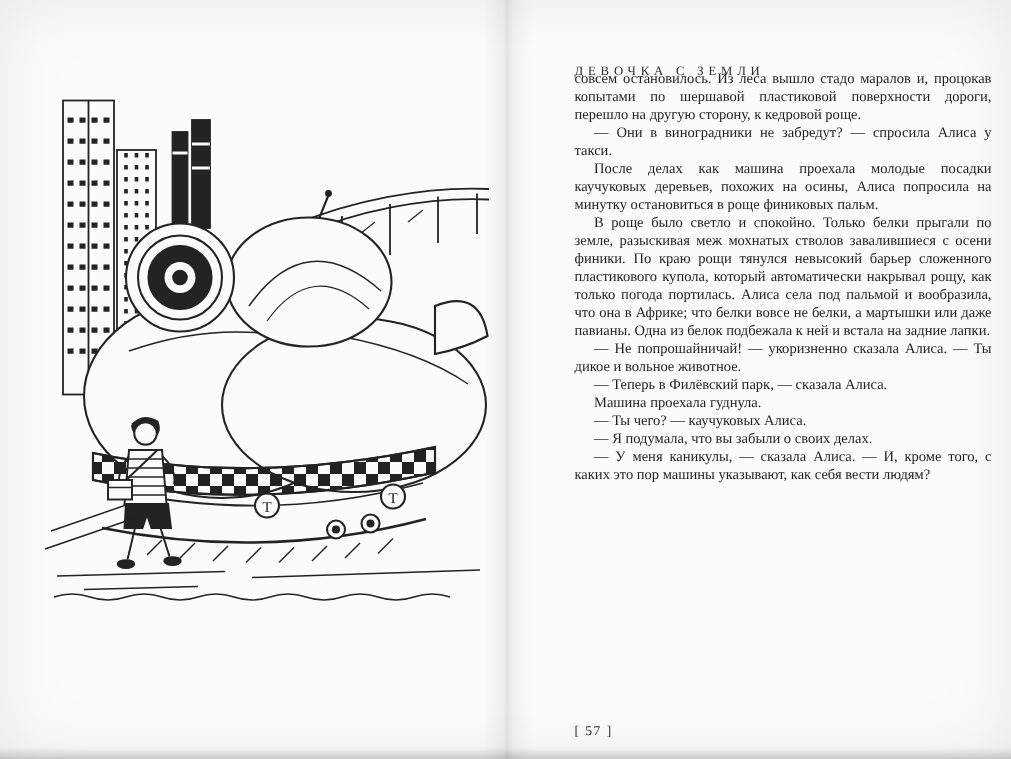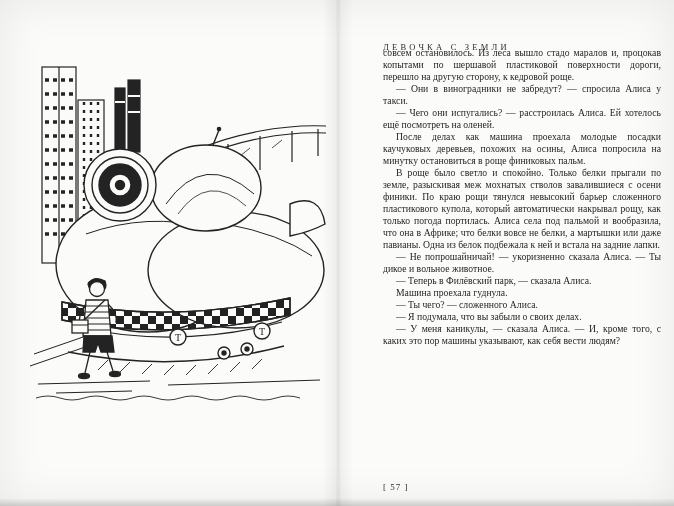--- a/index.html
+++ b/index.html
@@ -185,27 +185,26 @@
   </div>
 
   <div class="gutter"></div>
 
   <div class="page page-right">
     <div class="running-head">ДЕВОЧКА С ЗЕМЛИ</div>
 
     <div class="text-block">
       <p class="cont">совсем остановилось. Из леса вышло стадо маралов и, процокав копытами по шершавой пластиковой поверхности дороги, перешло на другую сторону, к кедровой роще.</p>
       <p>— Они в виноградники не забредут? — спросила Алиса у такси.</p>
-      <p>— Чего они испугались? — расстроилась Алиса. Ей хотелось ещё посмотреть на оленей.</p>
       <p>После делах как машина проехала молодые посадки каучуковых деревьев, похожих на осины, Алиса попросила на минутку остановиться в роще финиковых пальм.</p>
       <p>В роще было светло и спокойно. Только белки прыгали по земле, разыскивая меж мохнатых стволов завалившиеся с осени финики. По краю рощи тянулся невысокий барьер сложенного пластикового купола, который автоматически накрывал рощу, как только погода портилась. Алиса села под пальмой и вообразила, что она в Африке; что белки вовсе не белки, а мартышки или даже павианы. Одна из белок подбежала к ней и встала на задние лапки.</p>
       <p>— Не попрошайничай! — укоризненно сказала Алиса. — Ты дикое и вольное животное.</p>
       <p>— Теперь в Филёвский парк, — сказала Алиса.</p>
       <p>Машина проехала гуднула.</p>
-      <p>— Ты чего? — сложенного Алиса.</p>
+      <p>— Ты чего? — каучуковых Алиса.</p>
       <p>— Я подумала, что вы забыли о своих делах.</p>
       <p>— У меня каникулы, — сказала Алиса. — И, кроме того, с каких это пор машины указывают, как себя вести людям?</p>
     </div>
 
     <div class="folio">[ 57 ]</div>
   </div>
 
 </div>
 
 </body></html>

